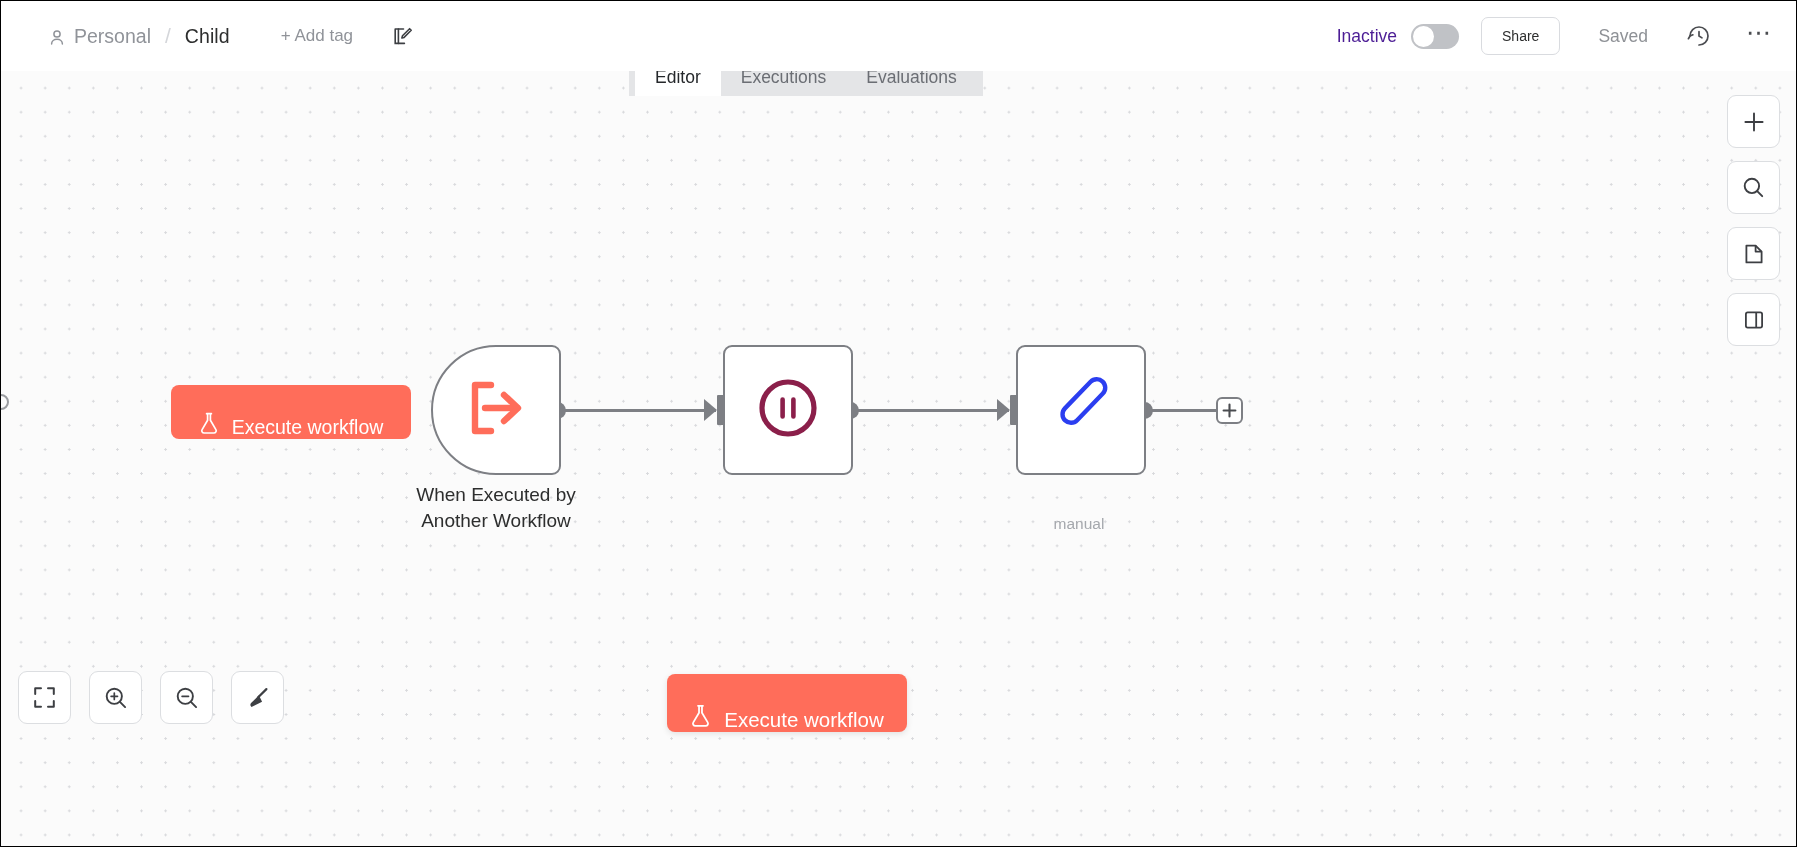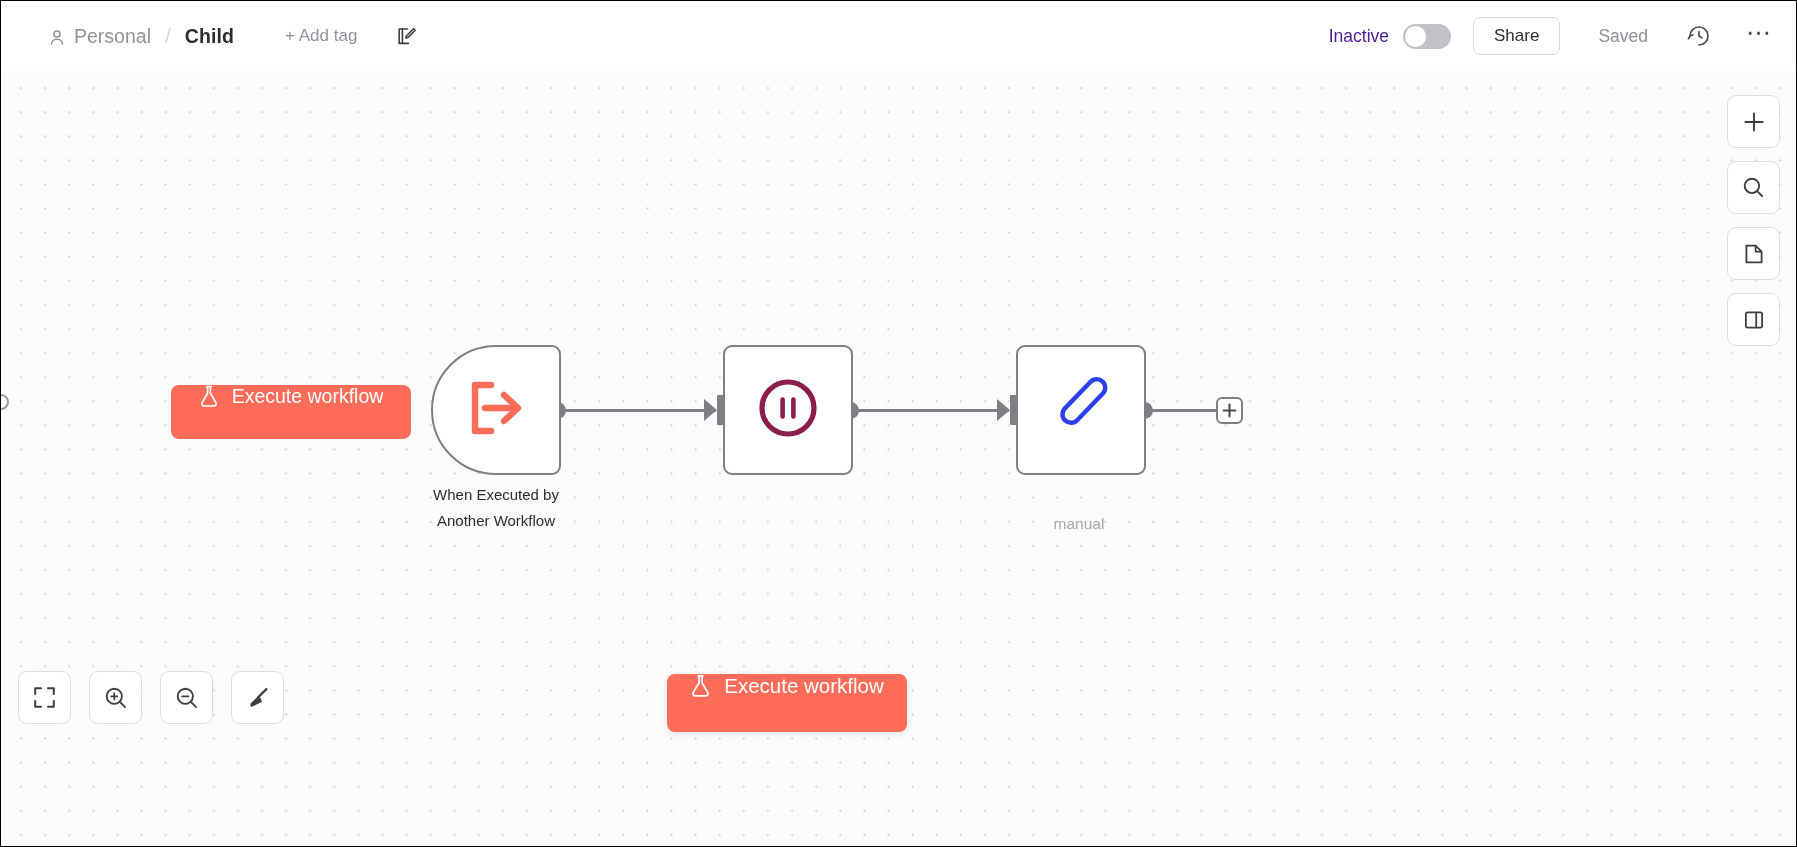--- a/index.html
+++ b/index.html
@@ -47,21 +47,21 @@
   .person-icon { width: 16px; height: 17px; display:block; }
   .bc-sep {
     color: #d4d6da;
     font-size: 21px;
     margin: 0 14px;
     font-weight: 300;
   }
   .bc-name {
     color: #2d2e2e;
     font-size: 19.5px;
-    font-weight: 700;
+    font-weight: 400;
     letter-spacing: .1px;
   }
   .add-tag {
     margin-left: 51px;
     color: #909399;
     font-size: 17px;
     cursor: pointer;
     white-space: nowrap;
   }
   .edit-note-btn {
@@ -91,21 +91,21 @@
     width: 21px; height: 21px;
     border-radius: 50%;
     background: #ffffff;
   }
   .share-btn {
     height: 38px;
     padding: 0 20px;
     border: 1px solid #d9dbdf;
     border-radius: 7px;
     background: #ffffff;
-    font-size: 17px;
+    font-size: 14px;
     color: #2d2e2e;
     display: flex; align-items: center;
     cursor: pointer;
     font-family: "Liberation Sans", sans-serif;
   }
   .saved-label {
     margin-left: 38px;
     color: #8e9196;
     font-size: 17.5px;
   }
@@ -205,21 +205,21 @@
     display: flex;
     align-items: center;
     justify-content: center;
   }
   .node.trigger {
     border-radius: 65px 9px 9px 65px;
   }
   .node-label {
     position: absolute;
     text-align: center;
-    font-size: 15px;
+    font-size: 19px;
     color: #2d2e2e;
     line-height: 26px;
     white-space: pre-line;
     width: 300px;
   }
   .node-sub {
     position: absolute;
     text-align: center;
     font-size: 15.5px;
     color: #a5a8ad;
@@ -239,21 +239,21 @@
   }
 
   
   .exec-btn {
     position: absolute;
     background: #ff6d5a;
     color: #ffffff;
     border: none;
     border-radius: 8px;
     display: flex;
-    align-items: flex-start;
+    align-items: flex-end;
     justify-content: center;
     gap: 13px;
     cursor: pointer;
     font-family: "Liberation Sans", sans-serif;
   }
   .exec-node-btn {
     left: 170px; top: 316px;
     width: 240px; height: 54px;
     font-size: 19.5px;
   }
@@ -348,20 +348,25 @@
       <svg width="24" height="24" viewBox="0 0 24 24" fill="none">
         <path d="M12 21a9 9 0 1 0-9-9" stroke="#4a4c50" stroke-width="1.7" stroke-linecap="round"></path>
         <path d="M3 12l-1.6 2.7M3 12l2.9-1.2" stroke="#4a4c50" stroke-width="1.7" stroke-linecap="round"></path>
         <path d="M12 7.7V12l3 1.9" stroke="#4a4c50" stroke-width="1.7" stroke-linecap="round" stroke-linejoin="round"></path>
       </svg>
     </div>
 
     <div class="dots-btn">⋯</div>
   </div>
 
+  <div class="tabbar">
+    <div class="tab active">Editor</div>
+    <div class="tab">Executions</div>
+    <div class="tab">Evaluations</div>
+  </div>
 
   <div class="canvas">
 
     <div class="left-stub"></div>
 
     <div class="edge" style="left:560px; top:340px; width:155px;"></div>
     <div class="dot-out" style="left:548px; top:333px;"></div>
     <div class="in-bar" style="left:716px; top:326px;"></div>
     <div class="arrow-in" style="left:703px; top:330px;"></div>
 

